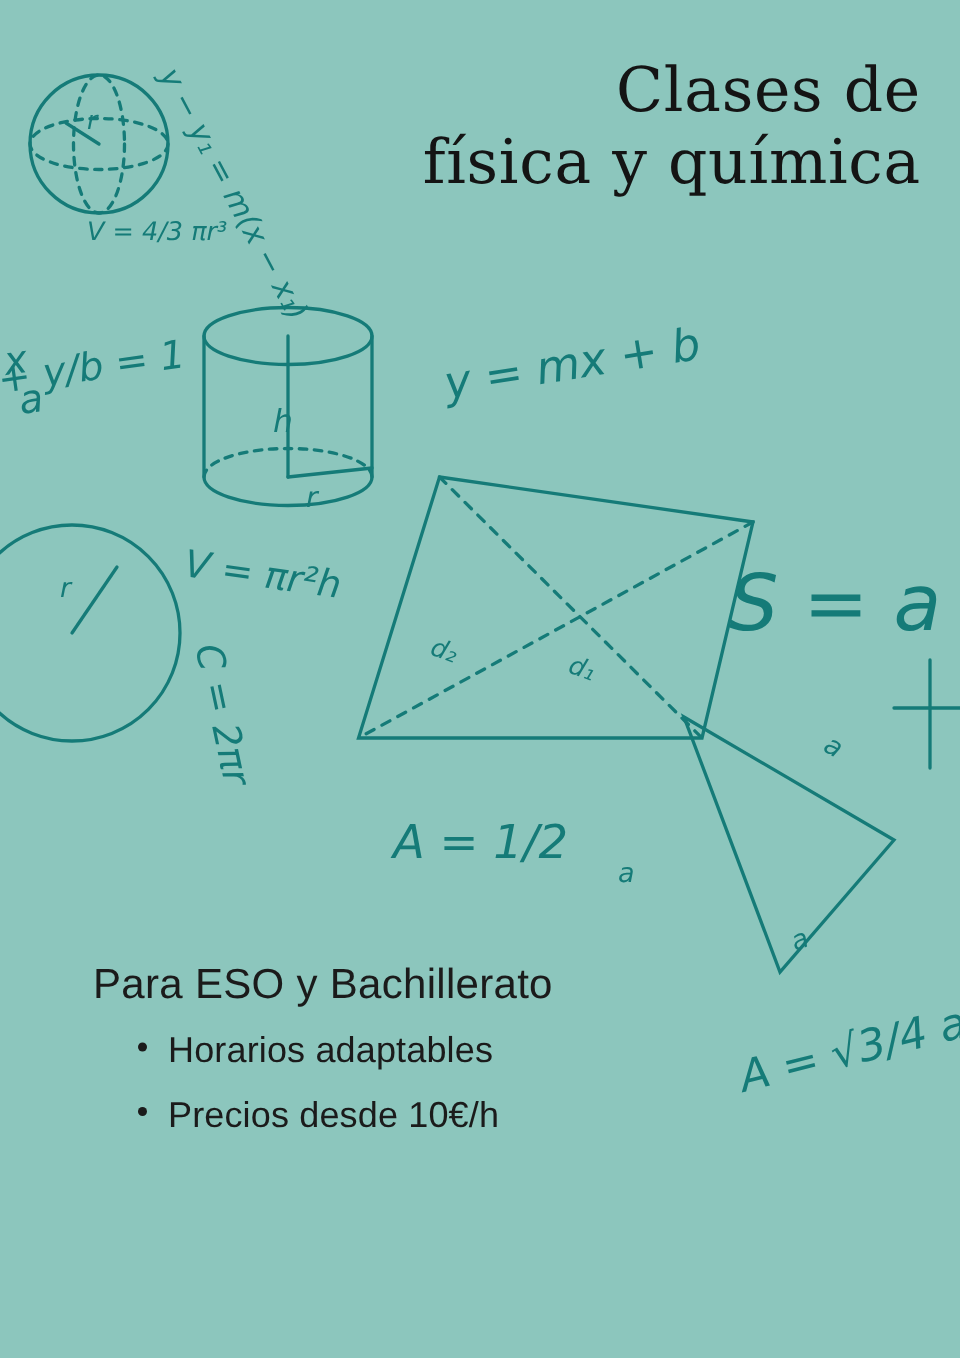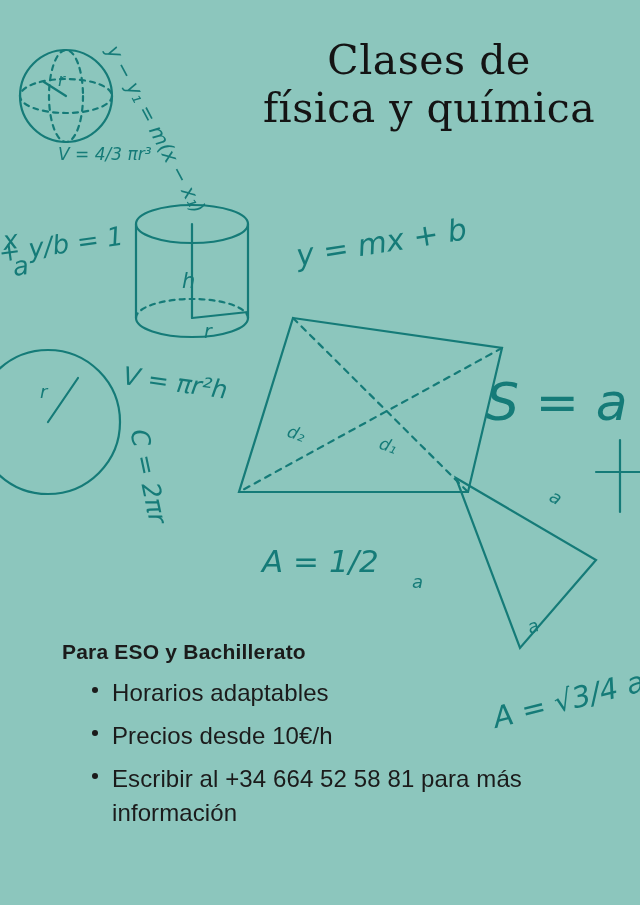--- a/index.html
+++ b/index.html
@@ -26,42 +26,42 @@
     top: 0;
     width: 640px;
     height: 905px;
     pointer-events: none;
   }
   .title {
     position: absolute;
     right: 26px;
     top: 36px;
     width: 370px;
-    text-align: center;
+    text-align: right;
     font-family: "DejaVu Serif", serif;
     font-size: 41px;
     line-height: 1.18;
     color: #141414;
     letter-spacing: 0.5px;
     font-weight: 400;
   }
   .title .line {
     display: block;
     white-space: nowrap;
   }
   .content {
     position: absolute;
     left: 62px;
     top: 640px;
     width: 520px;
     color: #1b1b1b;
   }
   .subtitle {
-    font-size: 21px;
-    font-weight: bold;
+    font-size: 28px;
+    font-weight: normal;
     margin: 0 0 12px 0;
     letter-spacing: 0.2px;
   }
   ul.bullets {
     margin: 0;
     padding: 0 0 0 30px;
     list-style: none;
   }
   ul.bullets li {
     position: relative;
@@ -153,17 +153,16 @@
   <div class="title">
     <span class="line">Clases de</span>
     <span class="line">física y química</span>
   </div>
 
   <div class="content">
     <p class="subtitle">Para ESO y Bachillerato</p>
     <ul class="bullets">
       <li>Horarios adaptables</li>
       <li>Precios desde 10€/h</li>
-      <li>Escribir al +34 664 52 58 81 para más información</li>
     </ul>
   </div>
 
 </div>
 
 </body></html>

